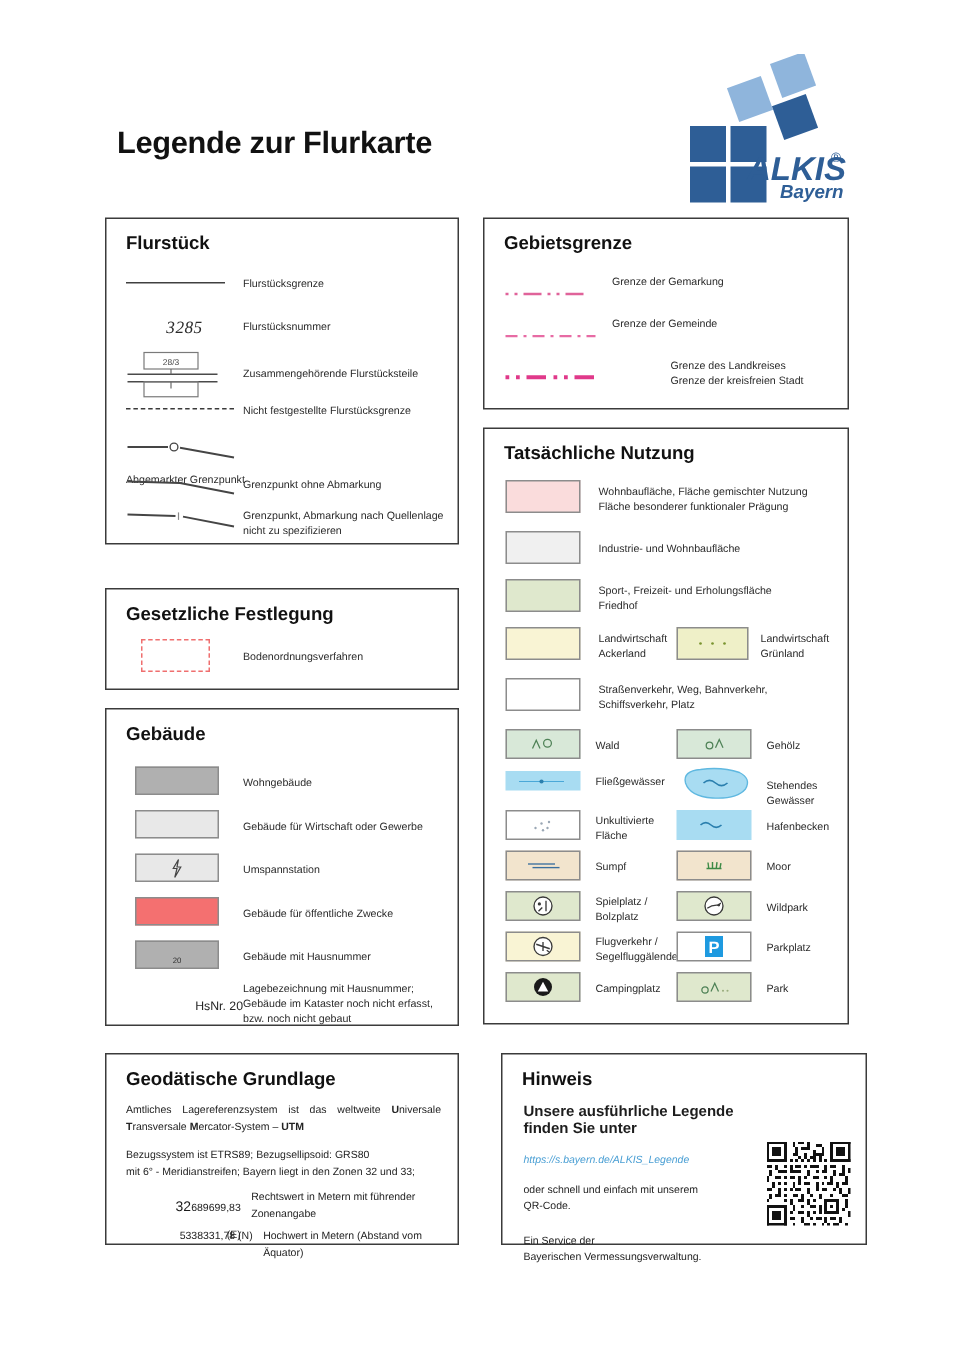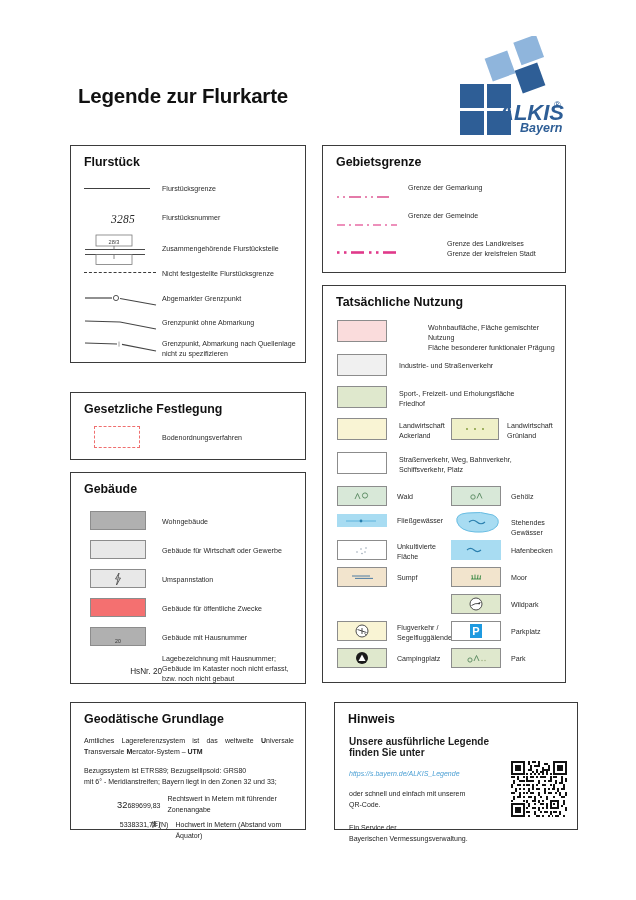--- a/index.html
+++ b/index.html
@@ -128,21 +128,21 @@
       <div class="lbl" style="padding-top:10px;">Zusammengehörende Flurstücksteile</div>
     </div>
 
     <div class="row" style="left:13px; top:122px; width:212px;">
       <div class="sym" style="width:78px; padding-top:4px;">
         <div class="line-dash"></div>
       </div>
       <div class="lbl">Nicht festgestellte Flurstücksgrenze</div>
     </div>
 
-    <div class="row" style="left:13px; top:146px; width:212px;">
+    <div class="row" style="left:13px; top:146px; width:212px;flex-direction:column;">
       <div class="sym" style="width:78px;">
         <svg width="74" height="16" viewBox="0 0 74 16">
           <path d="M1 6 L28 6" stroke="#454545" stroke-width="1.2" fill="none"></path>
           <circle cx="32" cy="6" r="2.6" fill="#fff" stroke="#454545" stroke-width="0.9"></circle>
           <path d="M36 6.5 L72 13" stroke="#454545" stroke-width="1.2" fill="none"></path>
         </svg>
       </div>
       <div class="lbl" style="padding-top:2px;">Abgemarkter Grenzpunkt</div>
     </div>
 
@@ -313,33 +313,33 @@
         </svg>
       </div>
       <div class="lbl">Grenze des Landkreises
 Grenze der kreisfreien Stadt</div>
     </div>
   </div>
 
   <div class="box" style="left:322px; top:285px; width:244px; height:398px;">
     <div class="box-title">Tatsächliche Nutzung</div>
 
-    <div class="row" style="left:14px; top:34px; width:228px;gap:29px;">
+    <div class="row" style="left:14px; top:34px; width:228px;">
       <div class="sym" style="width:62px;">
         <div class="sw" style="width:50px; height:22px; background:#fadcdc;"></div>
       </div>
       <div class="lbl" style="padding-top:3px;">Wohnbaufläche, Fläche gemischter Nutzung
 Fläche besonderer funktionaler Prägung</div>
     </div>
 
     <div class="row" style="left:14px; top:68px; width:228px;">
       <div class="sym" style="width:62px;">
         <div class="sw" style="width:50px; height:22px; background:#f0f0f0;"></div>
       </div>
-      <div class="lbl" style="padding-top:7px;">Industrie- und Straßenverkehr</div>
+      <div class="lbl" style="padding-top:7px;">Industrie- und Wohnbaufläche</div>
     </div>
 
     <div class="row" style="left:14px; top:100px; width:228px;">
       <div class="sym" style="width:62px;">
         <div class="sw" style="width:50px; height:22px; background:#dfe8cd;"></div>
       </div>
       <div class="lbl" style="padding-top:3px;">Sport-, Freizeit- und Erholungsfläche
 Friedhof</div>
     </div>
 
@@ -487,20 +487,36 @@
                 <line x1="10.5" y1="7" x2="11" y2="2.8"></line>
                   <line x1="13" y1="7" x2="13.6" y2="3.4"></line>
               </g>
             </svg>
           </div>
         </div>
       </div>
       <div class="lbl" style="padding-top:6px;">Moor</div>
     </div>
 
+    <div class="row" style="left:14px; top:308px; width:116px;">
+      <div class="sym" style="width:60px;">
+        <div class="sw" style="width:50px; height:20px; background:#dfe8cd;">
+          <div class="sw-inner">
+            <svg width="18" height="16" viewBox="0 0 18 16">
+              <circle cx="9" cy="8" r="6" fill="#fff" stroke="#3a3a3a" stroke-width="0.9"></circle>
+              <circle cx="6.6" cy="6.6" r="1.1" fill="#3a3a3a"></circle>
+              <path d="M11 4.5 L11 11.5" stroke="#3a3a3a" stroke-width="0.9"></path>
+              <path d="M6 11.5 L8.5 9" stroke="#3a3a3a" stroke-width="0.9"></path>
+            </svg>
+          </div>
+        </div>
+      </div>
+      <div class="lbl" style="padding-top:2px;">Spielplatz /
+Bolzplatz</div>
+    </div>
     <div class="row" style="left:128px; top:308px; width:114px;">
       <div class="sym" style="width:60px;">
         <div class="sw" style="width:50px; height:20px; background:#dfe8cd;">
           <div class="sw-inner">
             <svg width="18" height="16" viewBox="0 0 18 16">
               <circle cx="9" cy="8" r="6" fill="#fff" stroke="#3a3a3a" stroke-width="0.9"></circle>
               <path d="M4.5 9.5 Q8 7 12 7.5 L13.5 6" fill="none" stroke="#3a3a3a" stroke-width="0.9"></path>
               <circle cx="12.2" cy="7.4" r="0.9" fill="#3a3a3a"></circle>
             </svg>
           </div>

